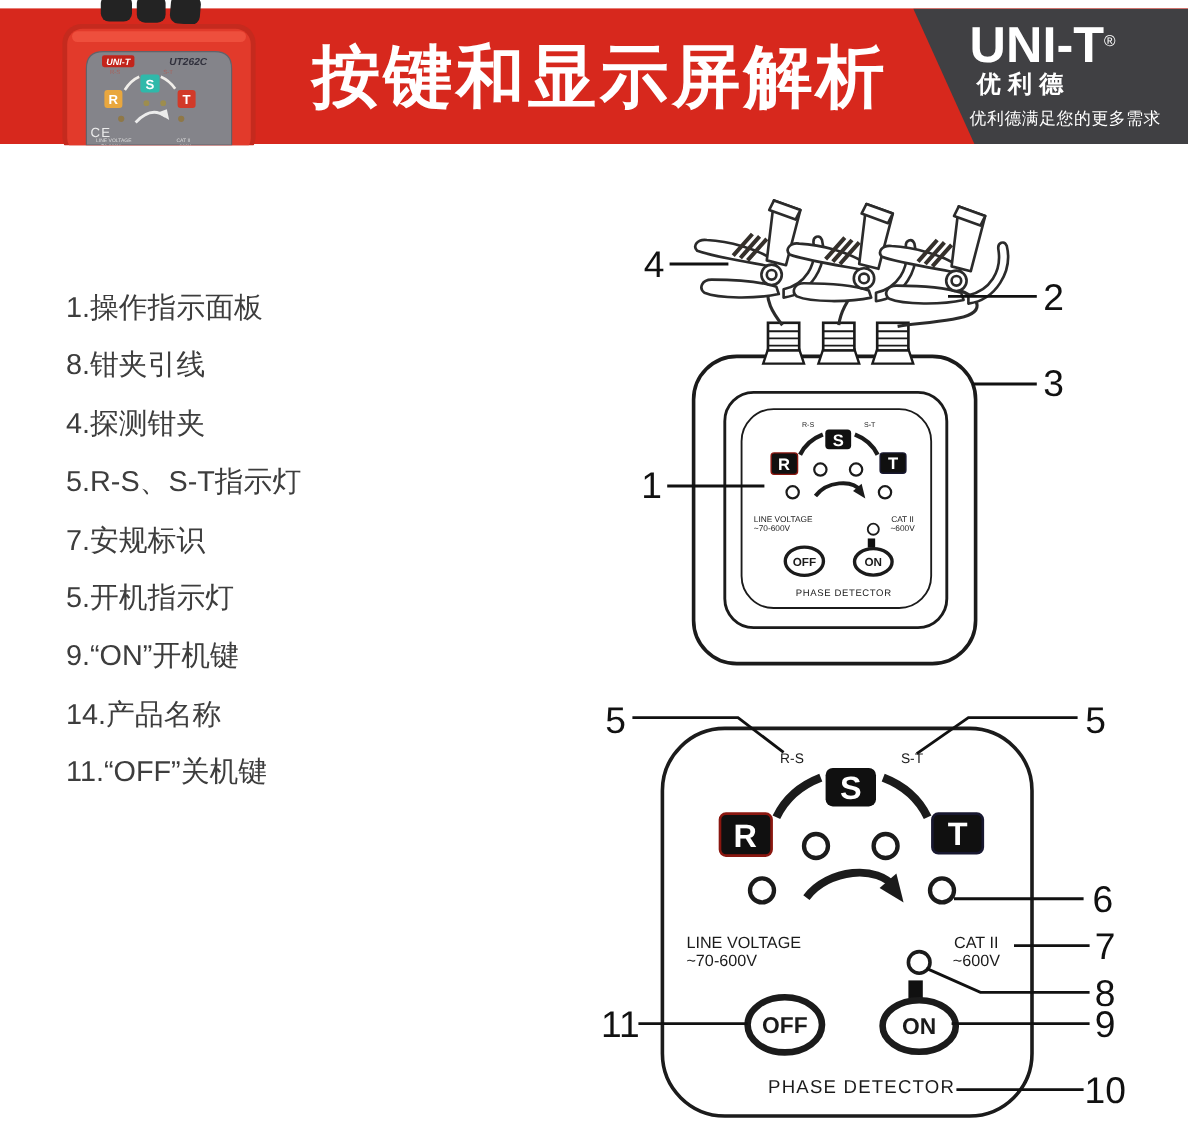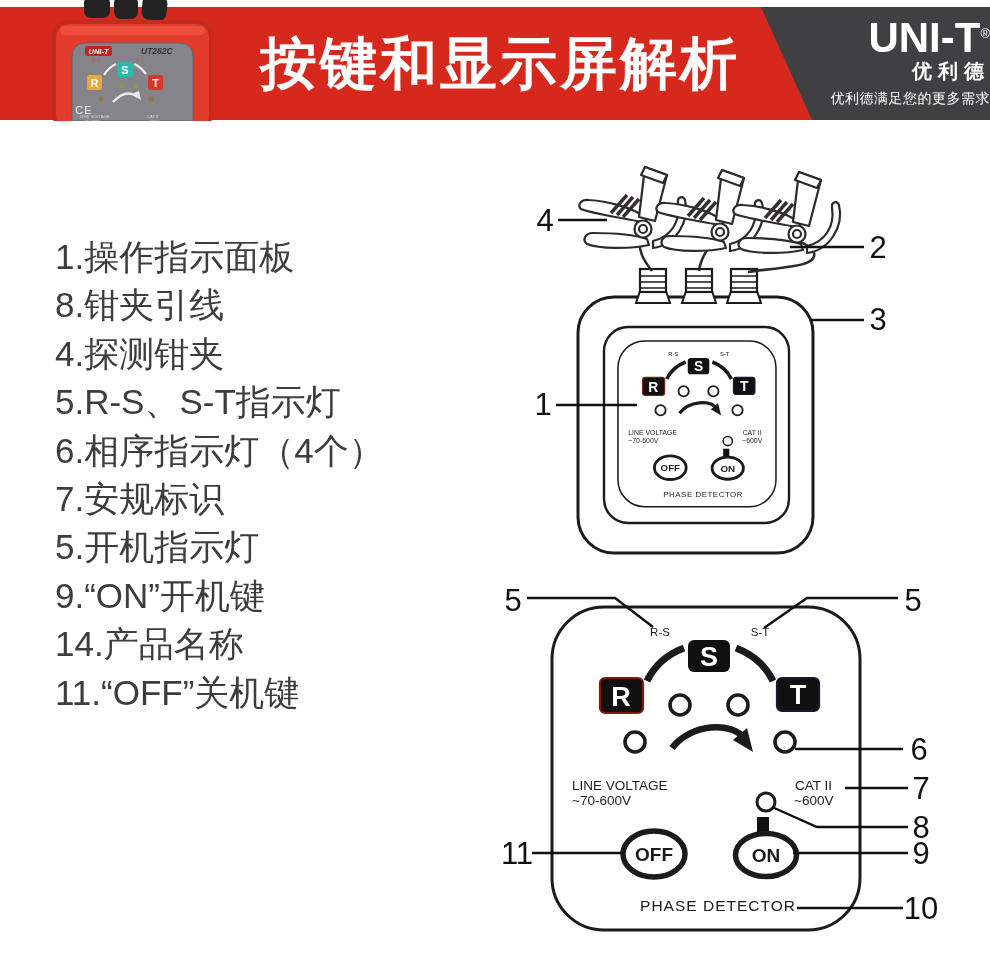--- a/index.html
+++ b/index.html
@@ -4,27 +4,27 @@
 <style>
   html,body{margin:0;padding:0;background:#fff;}
   .page{position:relative;width:990px;height:954px;background:#fff;overflow:hidden;
         font-family:"Liberation Sans","DejaVu Sans",sans-serif;}
   
   .banner-red{position:absolute;left:0;top:7px;width:990px;height:113px;background:#d7281d;}
   .banner-dark{position:absolute;left:740px;top:7px;width:250px;height:113px;background:#404043;
                clip-path:polygon(21px 0,250px 0,250px 113px,72px 113px);}
   .banner-title{position:absolute;left:500px;top:26px;transform:translateX(-50%);
                 color:#fff;font-size:57px;font-weight:700;letter-spacing:3px;white-space:nowrap;}
-  .logo-block{position:absolute;left:808px;top:14px;width:182px;text-align:right;color:#fff;}
+  .logo-block{position:absolute;left:808px;top:14px;width:182px;text-align:left;color:#fff;}
   .logo-brand{font-size:42px;font-weight:700;letter-spacing:0;line-height:40px;white-space:nowrap;}
   .logo-reg{font-size:13px;vertical-align:14px;font-weight:400;}
   .logo-cn{font-size:20px;font-weight:700;letter-spacing:6px;line-height:26px;margin-left:6px;}
   .logo-tagline{font-size:14px;letter-spacing:.5px;margin-top:6px;white-space:nowrap;}
   
-  .parts-list{position:absolute;left:55px;top:233px;color:#3d3d3d;font-size:35px;line-height:48.4px;}
+  .parts-list{position:absolute;left:55px;top:233px;color:#3d3d3d;font-size:24px;line-height:48.4px;}
   .parts-list div{white-space:nowrap;}
   
   .art{position:absolute;left:0;top:0;}
   svg text{font-family:"Liberation Sans","DejaVu Sans",sans-serif;}
 </style>
 </head>
 <body>
 
 <div class="page">
 
@@ -35,21 +35,20 @@
     <div class="logo-brand"><span>UNI-T</span><span class="logo-reg">®</span></div>
     <div class="logo-cn">优利德</div>
     <div class="logo-tagline">优利德满足您的更多需求</div>
   </div>
 
   <div class="parts-list">
     <div>1.操作指示面板</div>
     <div>8.钳夹引线</div>
     <div>4.探测钳夹</div>
     <div>5.R-S、S-T指示灯</div>
-    <div>6.相序指示灯（4个）</div>
     <div>7.安规标识</div>
     <div>5.开机指示灯</div>
     <div>9.“ON”开机键</div>
     <div>14.产品名称</div>
     <div>11.“OFF”关机键</div>
   </div>
 
   <svg class="art" width="990" height="954" viewBox="0 0 990 954">
     <defs>
       <clipPath id="photoClip">

